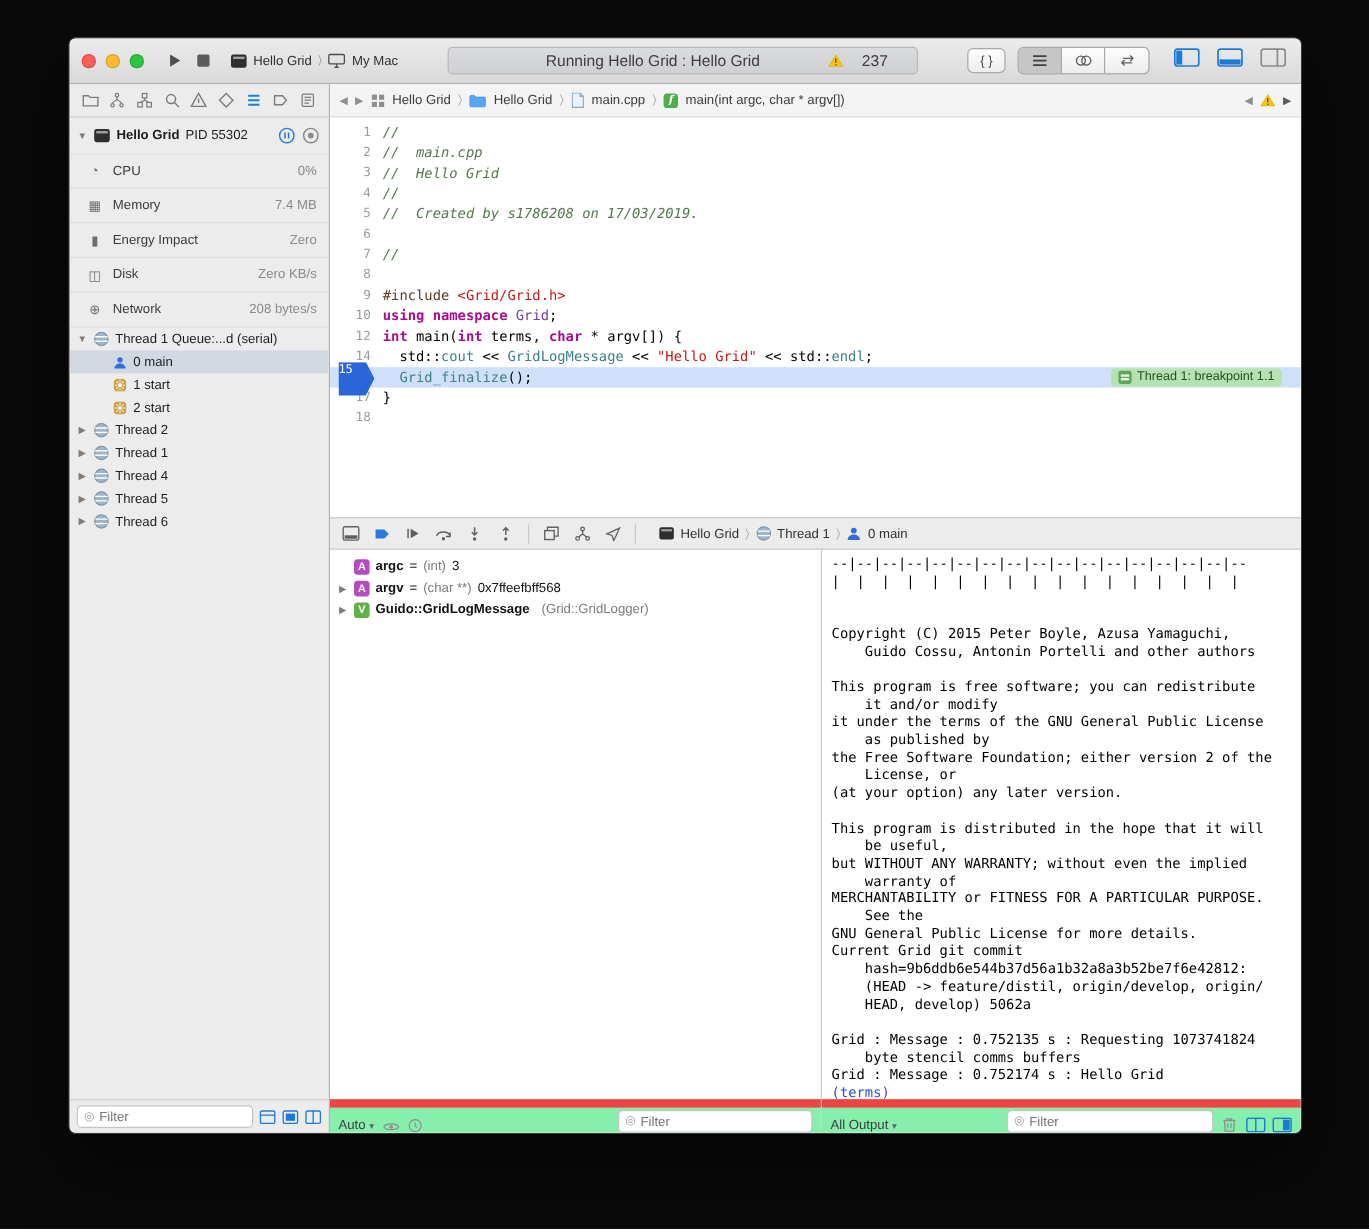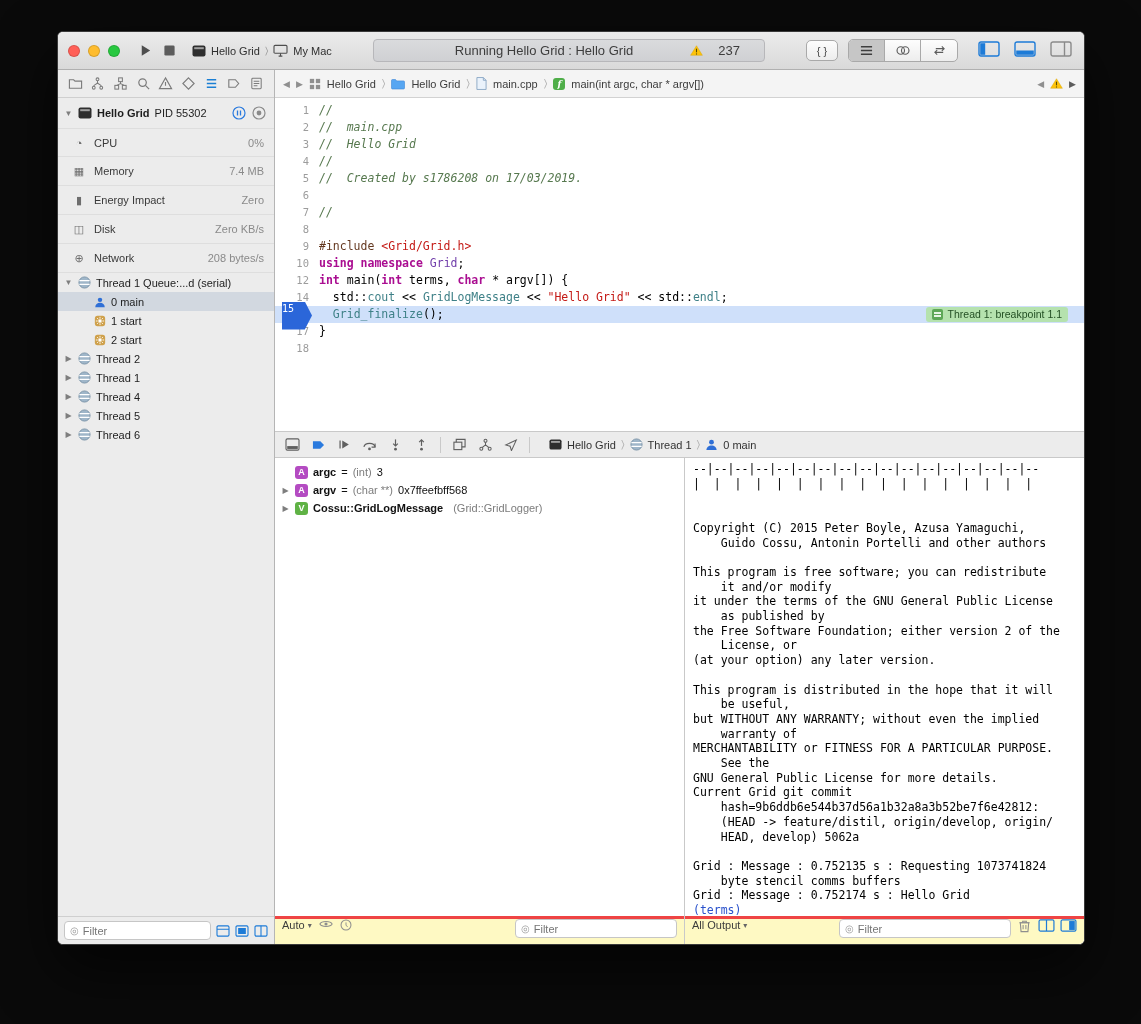--- a/index.html
+++ b/index.html
@@ -91,21 +91,21 @@
   .var-row{height:18px;display:flex;align-items:center;gap:5px}
   .var-disc{width:9px;font-size:8px;color:#7e7e7e;text-align:center}
   .var-badge{width:13px;height:13px;border-radius:3px;color:#fff;font-size:9px;font-weight:bold;display:flex;align-items:center;justify-content:center}
   .vb-A{background:#b44bc2}.vb-V{background:#5fb245}
   .var-name{font-weight:bold}
   .var-type{color:#7c7c7c}
   .console-pane{flex:1;display:flex;flex-direction:column;min-width:0}
   .console-out{flex:1;font-family:"DejaVu Sans Mono",monospace;font-size:11.5px;line-height:14.7px;padding:4px 8px;
                white-space:pre-wrap;color:#000;overflow:hidden}
   .lldb{color:#2a52cc}
-  .pane-footer{height:28px;flex:0 0 28px;border-top:3px solid #ef4444;background:#fef9c3;display:flex;align-items:flex-start;
+  .pane-footer{height:28px;flex:0 0 28px;border-top:7px solid #ef4444;background:#86efac;display:flex;align-items:flex-end;
                gap:7px;padding:0 7px;font-size:11px;color:#3c3c3c}
   .popup{display:flex;align-items:center;gap:3px}
   .popup .arr{font-size:8px;color:#666}
   .spacer{flex:1}
   .foot-icon{color:#8e8e8e;font-size:12px;display:flex;align-items:center}
   .blue-rects{display:flex;gap:5px}
 </style>
 </head>
 <body>
 
@@ -597,21 +597,21 @@
                 <span class="var-disc">▶</span>
                 <span class="var-badge vb-A">A</span>
                 <span class="var-name">argv</span>
                 <span>=</span>
                 <span class="var-type">(char **)</span>
                 <span>0x7ffeefbff568</span>
               </div>
               <div class="var-row">
                 <span class="var-disc">▶</span>
                 <span class="var-badge vb-V">V</span>
-                <span class="var-name">Cossu::GridLogMessage</span>
+                <span class="var-name">Guido::GridLogMessage</span>
                 <span></span>
                 <span class="var-type">(Grid::GridLogger)</span>
                 <span></span>
               </div>
             </div>
           <div class="pane-footer">
             <span class="popup">
               <span>Auto</span>
               <span class="arr">▾</span>
             </span>

